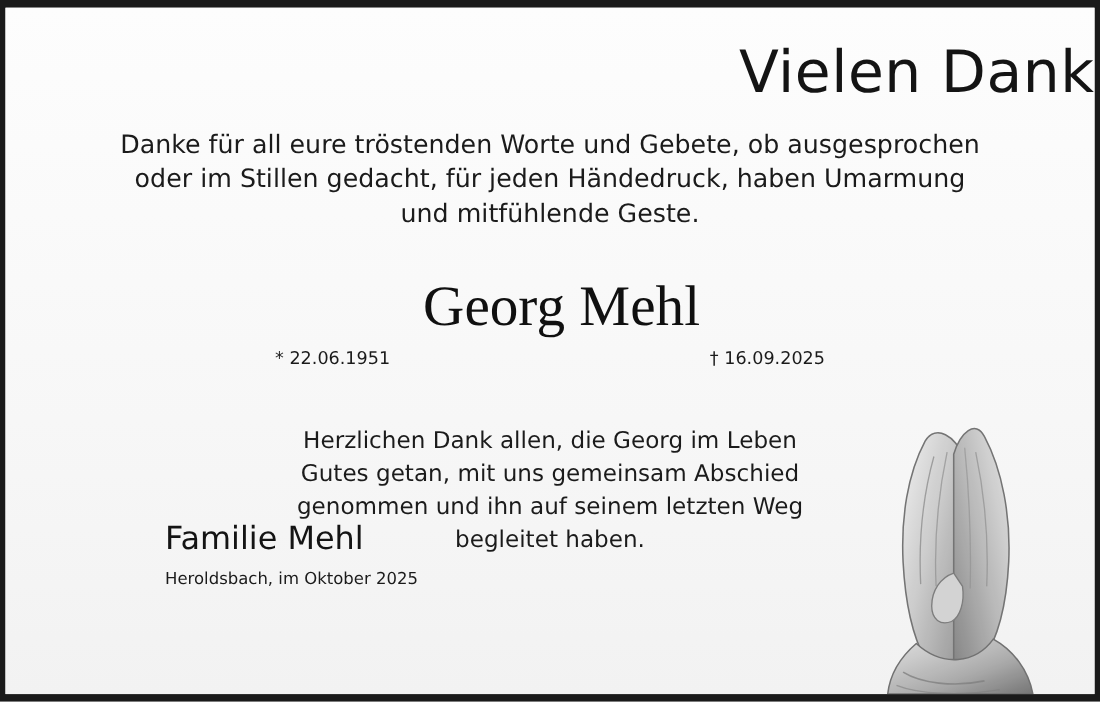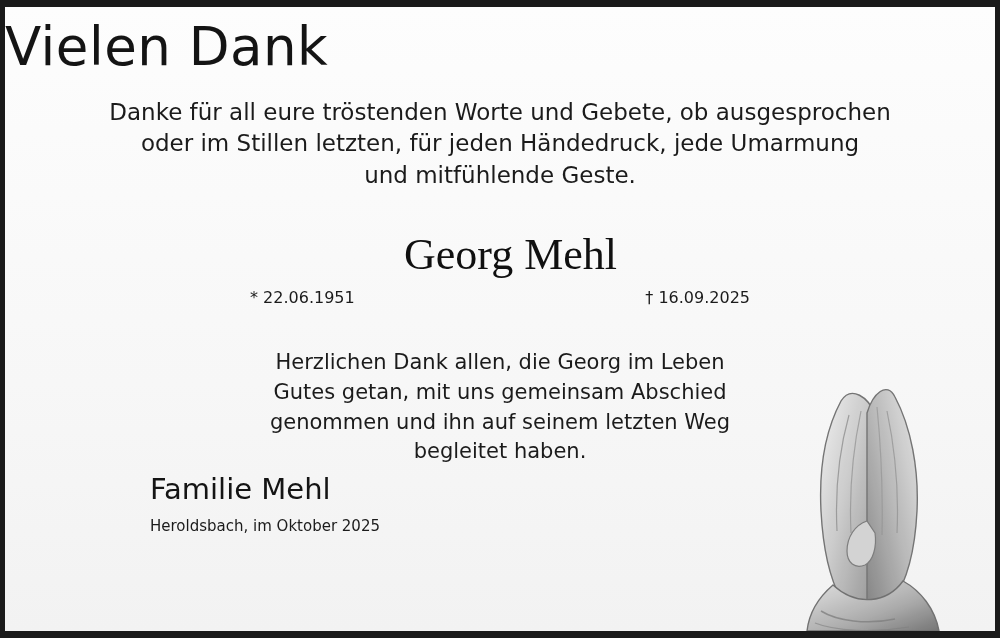--- a/index.html
+++ b/index.html
@@ -27,46 +27,46 @@
     padding: 0;
   }
   .inner {
     position: relative;
     width: 100%;
     height: 100%;
     background: linear-gradient(180deg, #fdfdfd 0%, #f7f7f7 60%, #f2f2f2 100%);
   }
 
   .headline {
-    text-align: left;
+    text-align: right;
     font-family: "DejaVu Sans", sans-serif;
     font-weight: 400;
     font-size: 53px;
     letter-spacing: 0.5px;
     color: #141414;
     margin: 0;
-    padding-top: 12px;
+    padding-top: 32px;
     line-height: 1.05;
   }
 
   .intro {
     text-align: center;
     font-family: "DejaVu Sans", sans-serif;
     font-size: 23px;
     line-height: 1.38;
     color: #1b1b1b;
     margin: 22px auto 0 auto;
     width: 860px;
   }
   .intro div { white-space: nowrap; }
 
   .name {
     text-align: center;
     font-family: "Liberation Serif", serif;
-    font-size: 44px;
+    font-size: 52px;
     font-weight: 400;
     color: #101010;
     margin: 40px 0 0 0;
     line-height: 1.05;
     padding-left: 21px;
   }
 
   .dates {
     position: relative;
     width: 500px;
@@ -86,21 +86,21 @@
     right: 0;
     top: 0;
   }
 
   .message {
     text-align: center;
     font-family: "DejaVu Sans", sans-serif;
     font-size: 21px;
     line-height: 1.42;
     color: #1b1b1b;
-    margin: 30px auto 0 auto;
+    margin: 40px auto 0 auto;
     width: 760px;
   }
   .message div { white-space: nowrap; }
 
   .signoff {
     position: absolute;
     left: 145px;
     bottom: 96px;
   }
   .family {
@@ -129,21 +129,21 @@
 </head>
 <body>
 
 <div class="notice">
   <div class="inner">
 
     <h1 class="headline">Vielen Dank</h1>
 
     <div class="intro">
       <div>Danke für all eure tröstenden Worte und Gebete, ob ausgesprochen</div>
-      <div>oder im Stillen letzten, für jeden Händedruck, jede Umarmung</div>
+      <div>oder im Stillen gedacht, für jeden Händedruck, haben Umarmung</div>
       <div>und mitfühlende Geste.</div>
     </div>
 
     <div class="name">Georg Mehl</div>
 
     <div class="dates">
       <span class="birth">* 22.06.1951</span>
       <span class="death">† 16.09.2025</span>
     </div>
 

